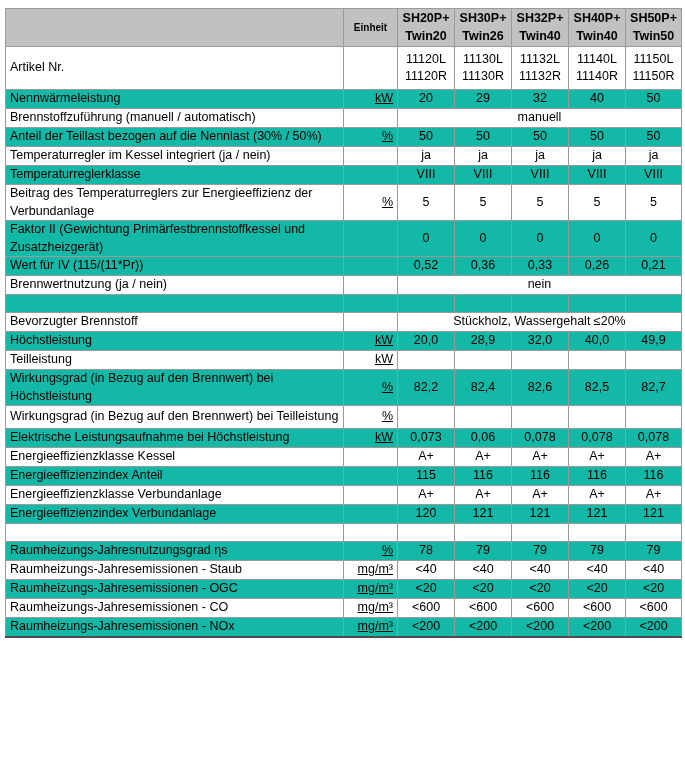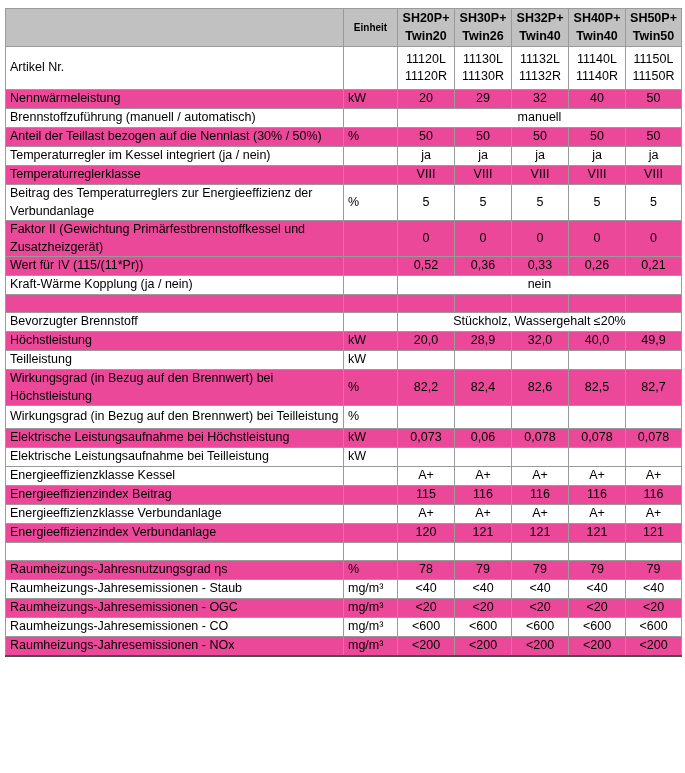--- a/index.html
+++ b/index.html
@@ -33,26 +33,26 @@
     background: #c1c1c1;
     font-weight: bold;
     text-align: center;
     white-space: pre-line;
     height: 37px;
     line-height: 1.3;
     padding: 0 2px;
   }
   thead th.unit-h { font-size: 10px; }
   tbody tr { height: 19px; background: #ffffff; }
-  tbody tr.shade { background: #ec4899; }
+  tbody tr.shade { background: #14b8a6; }
   tbody tr.tall { height: 43px; }
   tbody tr.h2 { height: 23px; }
   tbody tr.sp { height: 18px; }
   td.label { text-align: left; }
-  td.unit { text-align: left; padding: 0 1px; }
+  td.unit { text-align: right; padding: 0 1px; text-decoration: underline; }
   td.val { text-align: center; padding: 0 1px; white-space: pre-line; line-height: 21px; }
   tbody tr:not(.tall) td.val { line-height: 1.4; }
 </style>
 </head>
 <body>
 
 <div class="page">
   <table class="spec">
     <colgroup>
       <col style="width:338px">
@@ -156,21 +156,21 @@
         <tr class="shade">
           <td class="label">Wert für IV (115/(11*Pr))</td>
           <td class="unit"></td>
           <td class="val">0,52</td>
           <td class="val">0,36</td>
           <td class="val">0,33</td>
           <td class="val">0,26</td>
           <td class="val">0,21</td>
         </tr>
         <tr>
-          <td class="label">Kraft-Wärme Kopplung (ja / nein)</td>
+          <td class="label">Brennwertnutzung (ja / nein)</td>
           <td class="unit"></td>
           <td class="val" colspan="5">nein</td>
         </tr>
         <tr class="shade sp">
           <td class="label"></td>
           <td class="unit"></td>
           <td class="val"></td>
           <td class="val"></td>
           <td class="val"></td>
           <td class="val"></td>
@@ -220,39 +220,30 @@
         <tr class="shade">
           <td class="label">Elektrische Leistungsaufnahme bei Höchstleistung</td>
           <td class="unit">kW</td>
           <td class="val">0,073</td>
           <td class="val">0,06</td>
           <td class="val">0,078</td>
           <td class="val">0,078</td>
           <td class="val">0,078</td>
         </tr>
         <tr>
-          <td class="label">Elektrische Leistungsaufnahme bei Teilleistung</td>
-          <td class="unit">kW</td>
-          <td class="val"></td>
-          <td class="val"></td>
-          <td class="val"></td>
-          <td class="val"></td>
-          <td class="val"></td>
-        </tr>
-        <tr>
           <td class="label">Energieeffizienzklasse Kessel</td>
           <td class="unit"></td>
           <td class="val">A+</td>
           <td class="val">A+</td>
           <td class="val">A+</td>
           <td class="val">A+</td>
           <td class="val">A+</td>
         </tr>
         <tr class="shade">
-          <td class="label">Energieeffizienzindex Beitrag</td>
+          <td class="label">Energieeffizienzindex Anteil</td>
           <td class="unit"></td>
           <td class="val">115</td>
           <td class="val">116</td>
           <td class="val">116</td>
           <td class="val">116</td>
           <td class="val">116</td>
         </tr>
         <tr>
           <td class="label">Energieeffizienzklasse Verbundanlage</td>
           <td class="unit"></td>

